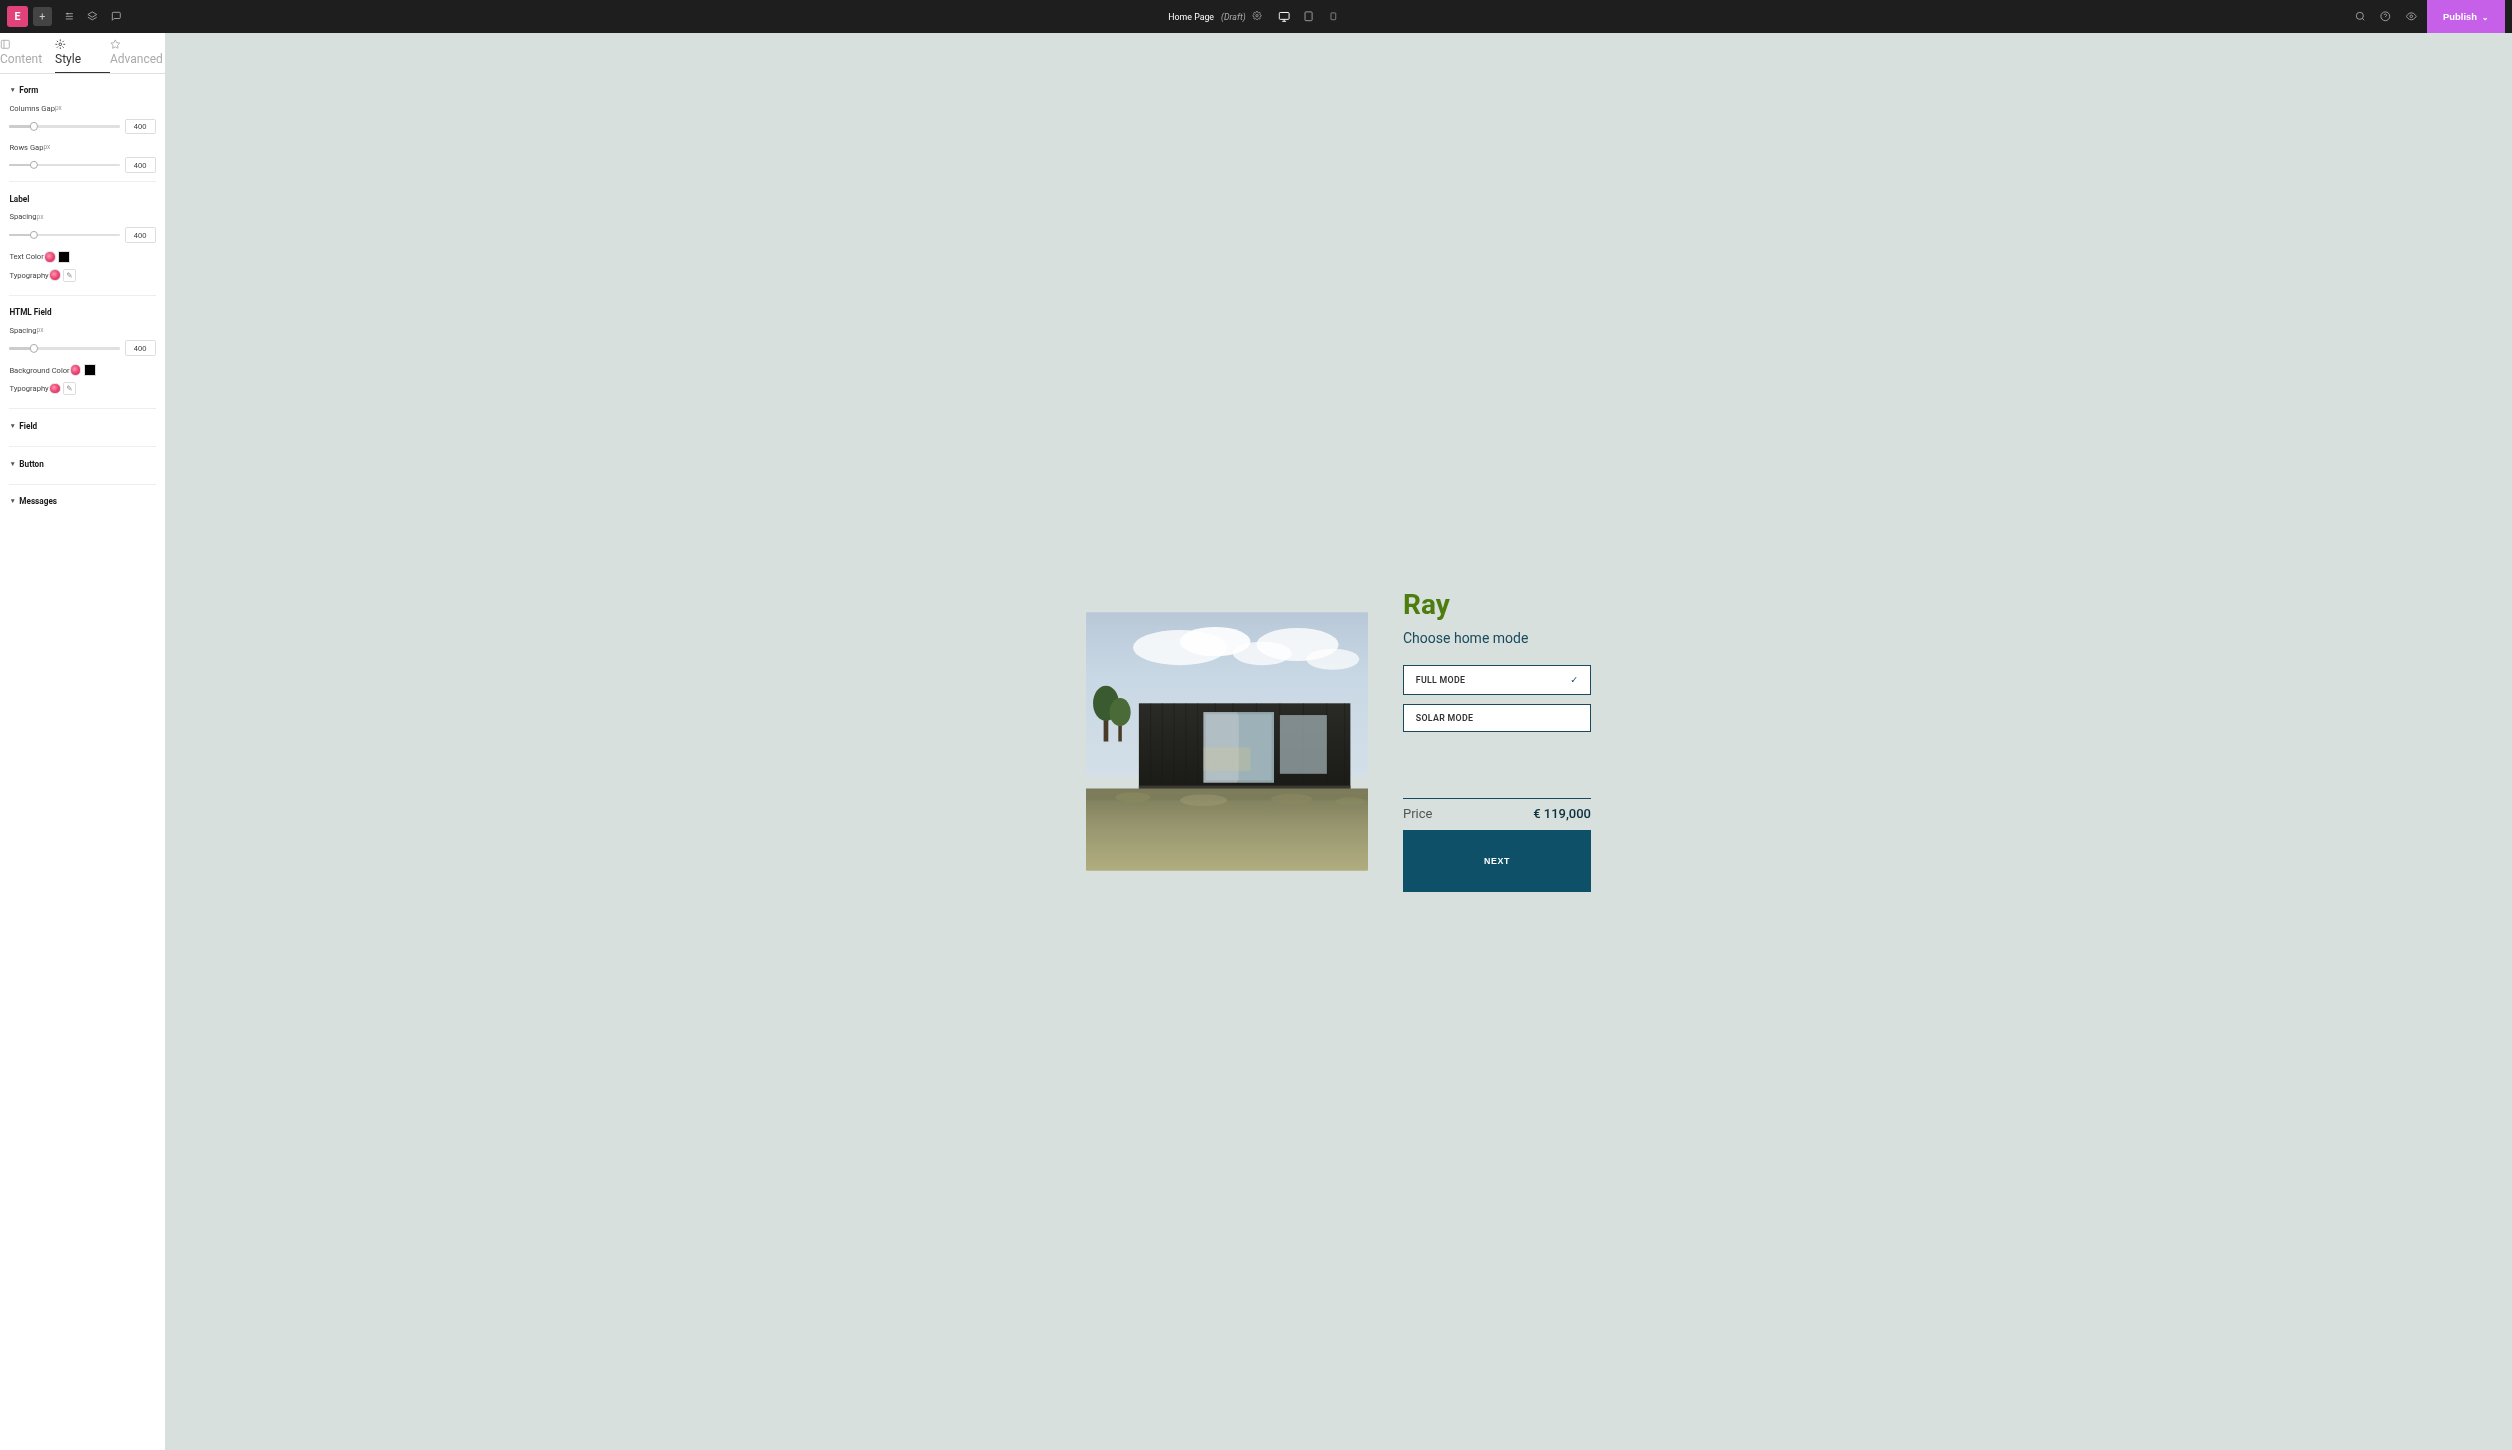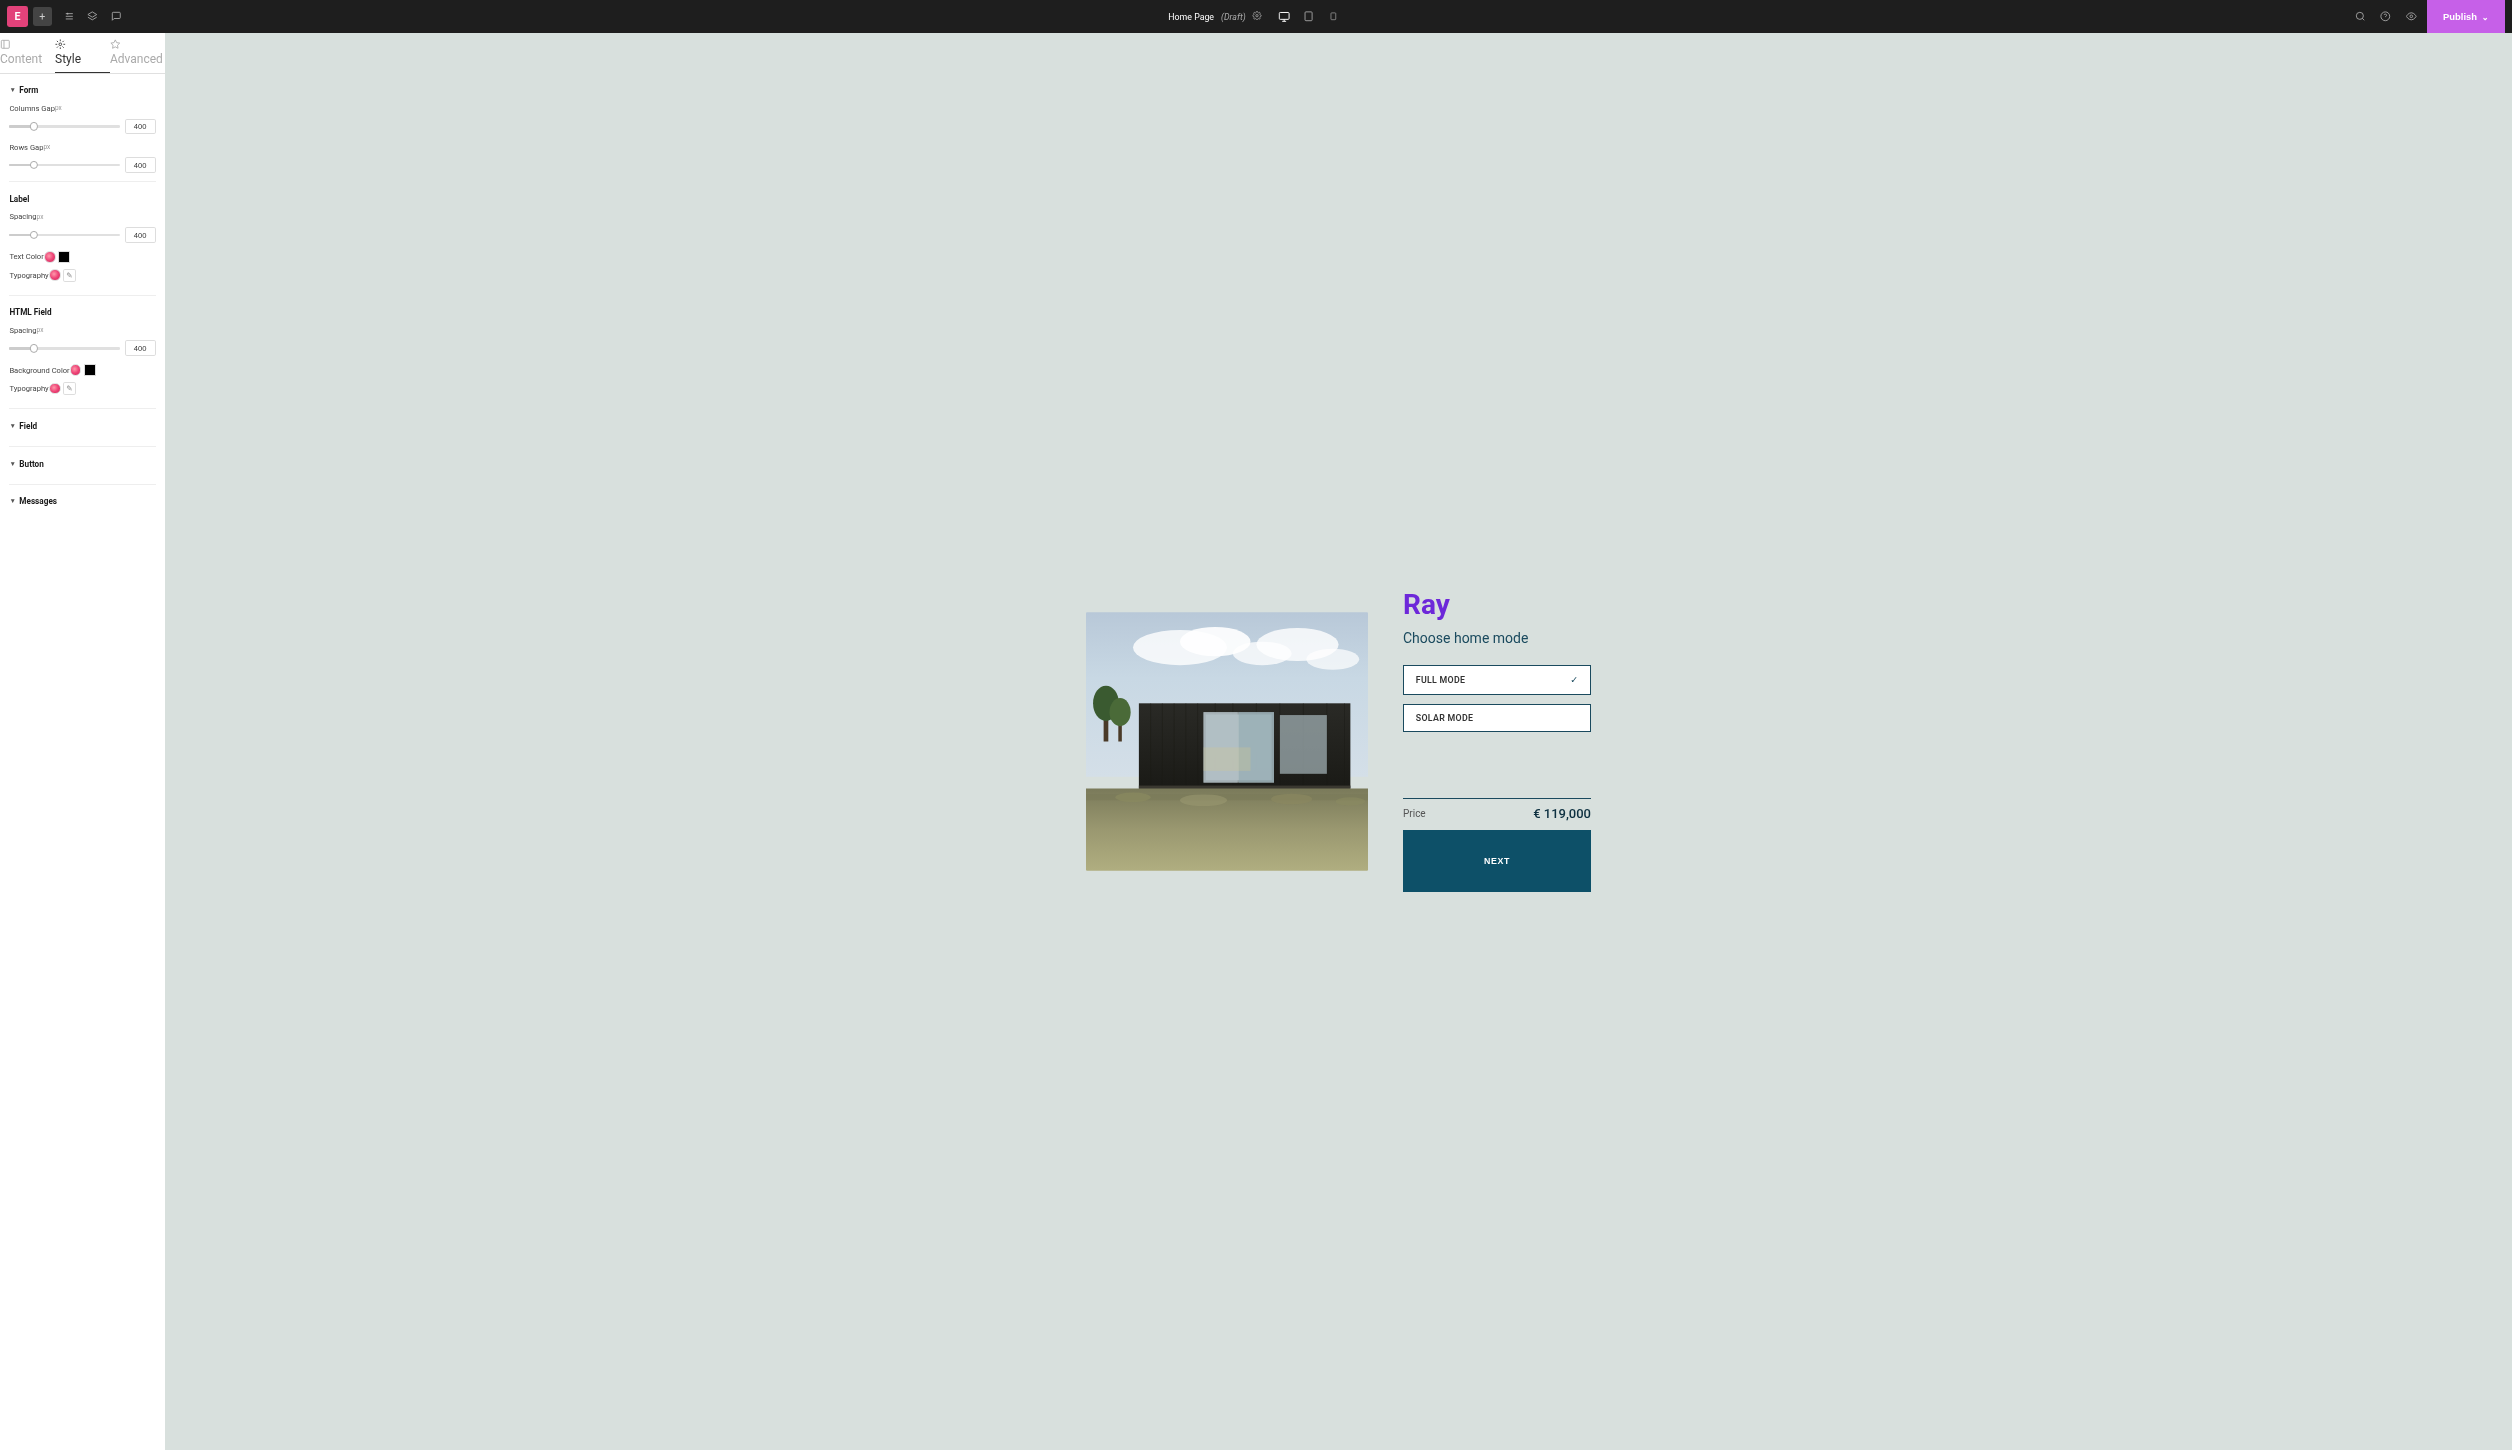--- a/index.html
+++ b/index.html
@@ -251,21 +251,21 @@
     .form-panel {
       display: flex;
       flex-direction: column;
       gap: 9.4px;
       min-width: 188px;
     }
 
     .form-title {
       font-size: 28px;
       font-weight: 700;
-      color: #6d28d9;
+      color: #4d7c0f;
       line-height: 1;
       margin-bottom: 2.4px;
     }
     .form-subtitle {
       font-size: 14px;
       color: #1a4a5e;
       font-weight: 400;
       margin-bottom: 9.4px;
     }
 
@@ -288,21 +288,21 @@
     .mode-check { color: #1a4a5e; font-size: 9.4px; }
 
     .price-row {
       display: flex;
       align-items: center;
       justify-content: space-between;
       border-top: 0.9px solid #1a4a5e;
       padding-top: 7px;
       width: 188px;
     }
-    .price-label { font-size: 10px; color: #555; }
+    .price-label { font-size: 13px; color: #555; }
     .price-value { font-size: 13px; color: #0d3040; font-weight: 500; }
 
     .next-btn {
       background: #0d5068;
       color: white;
       border: none;
       padding: 26px;
       width: 188px;
       font-size: 8.8px;
       font-weight: 700;

